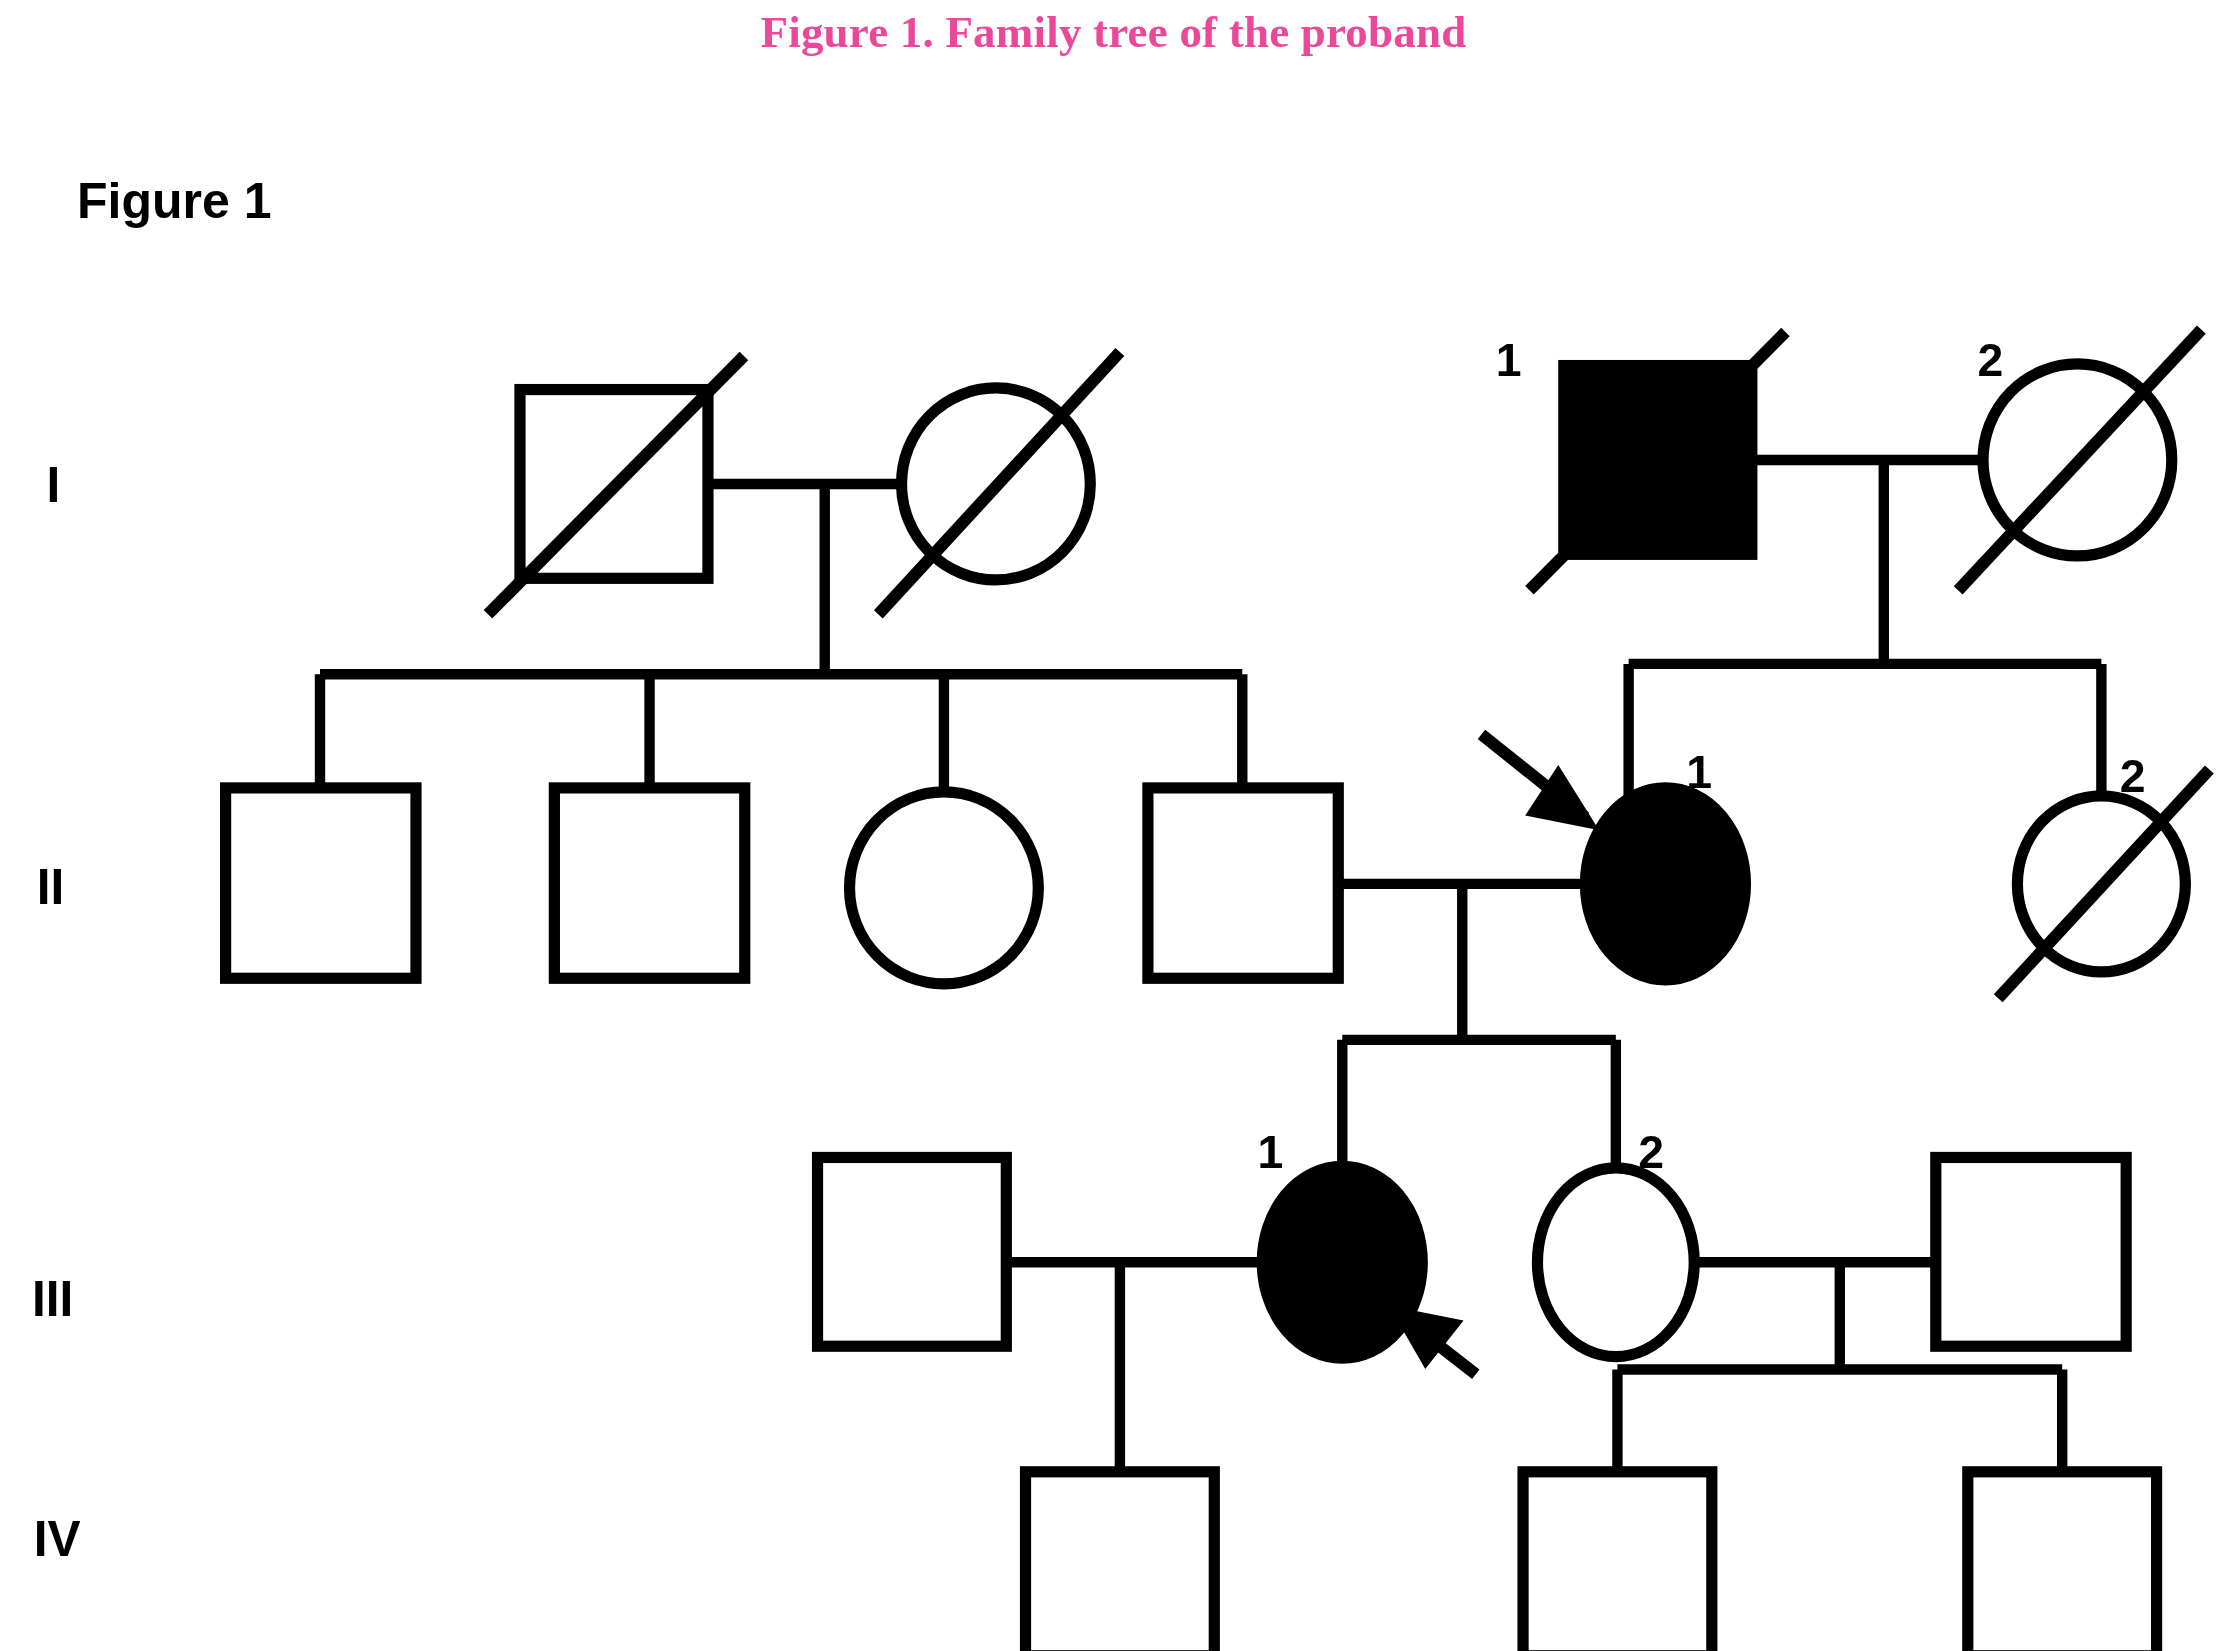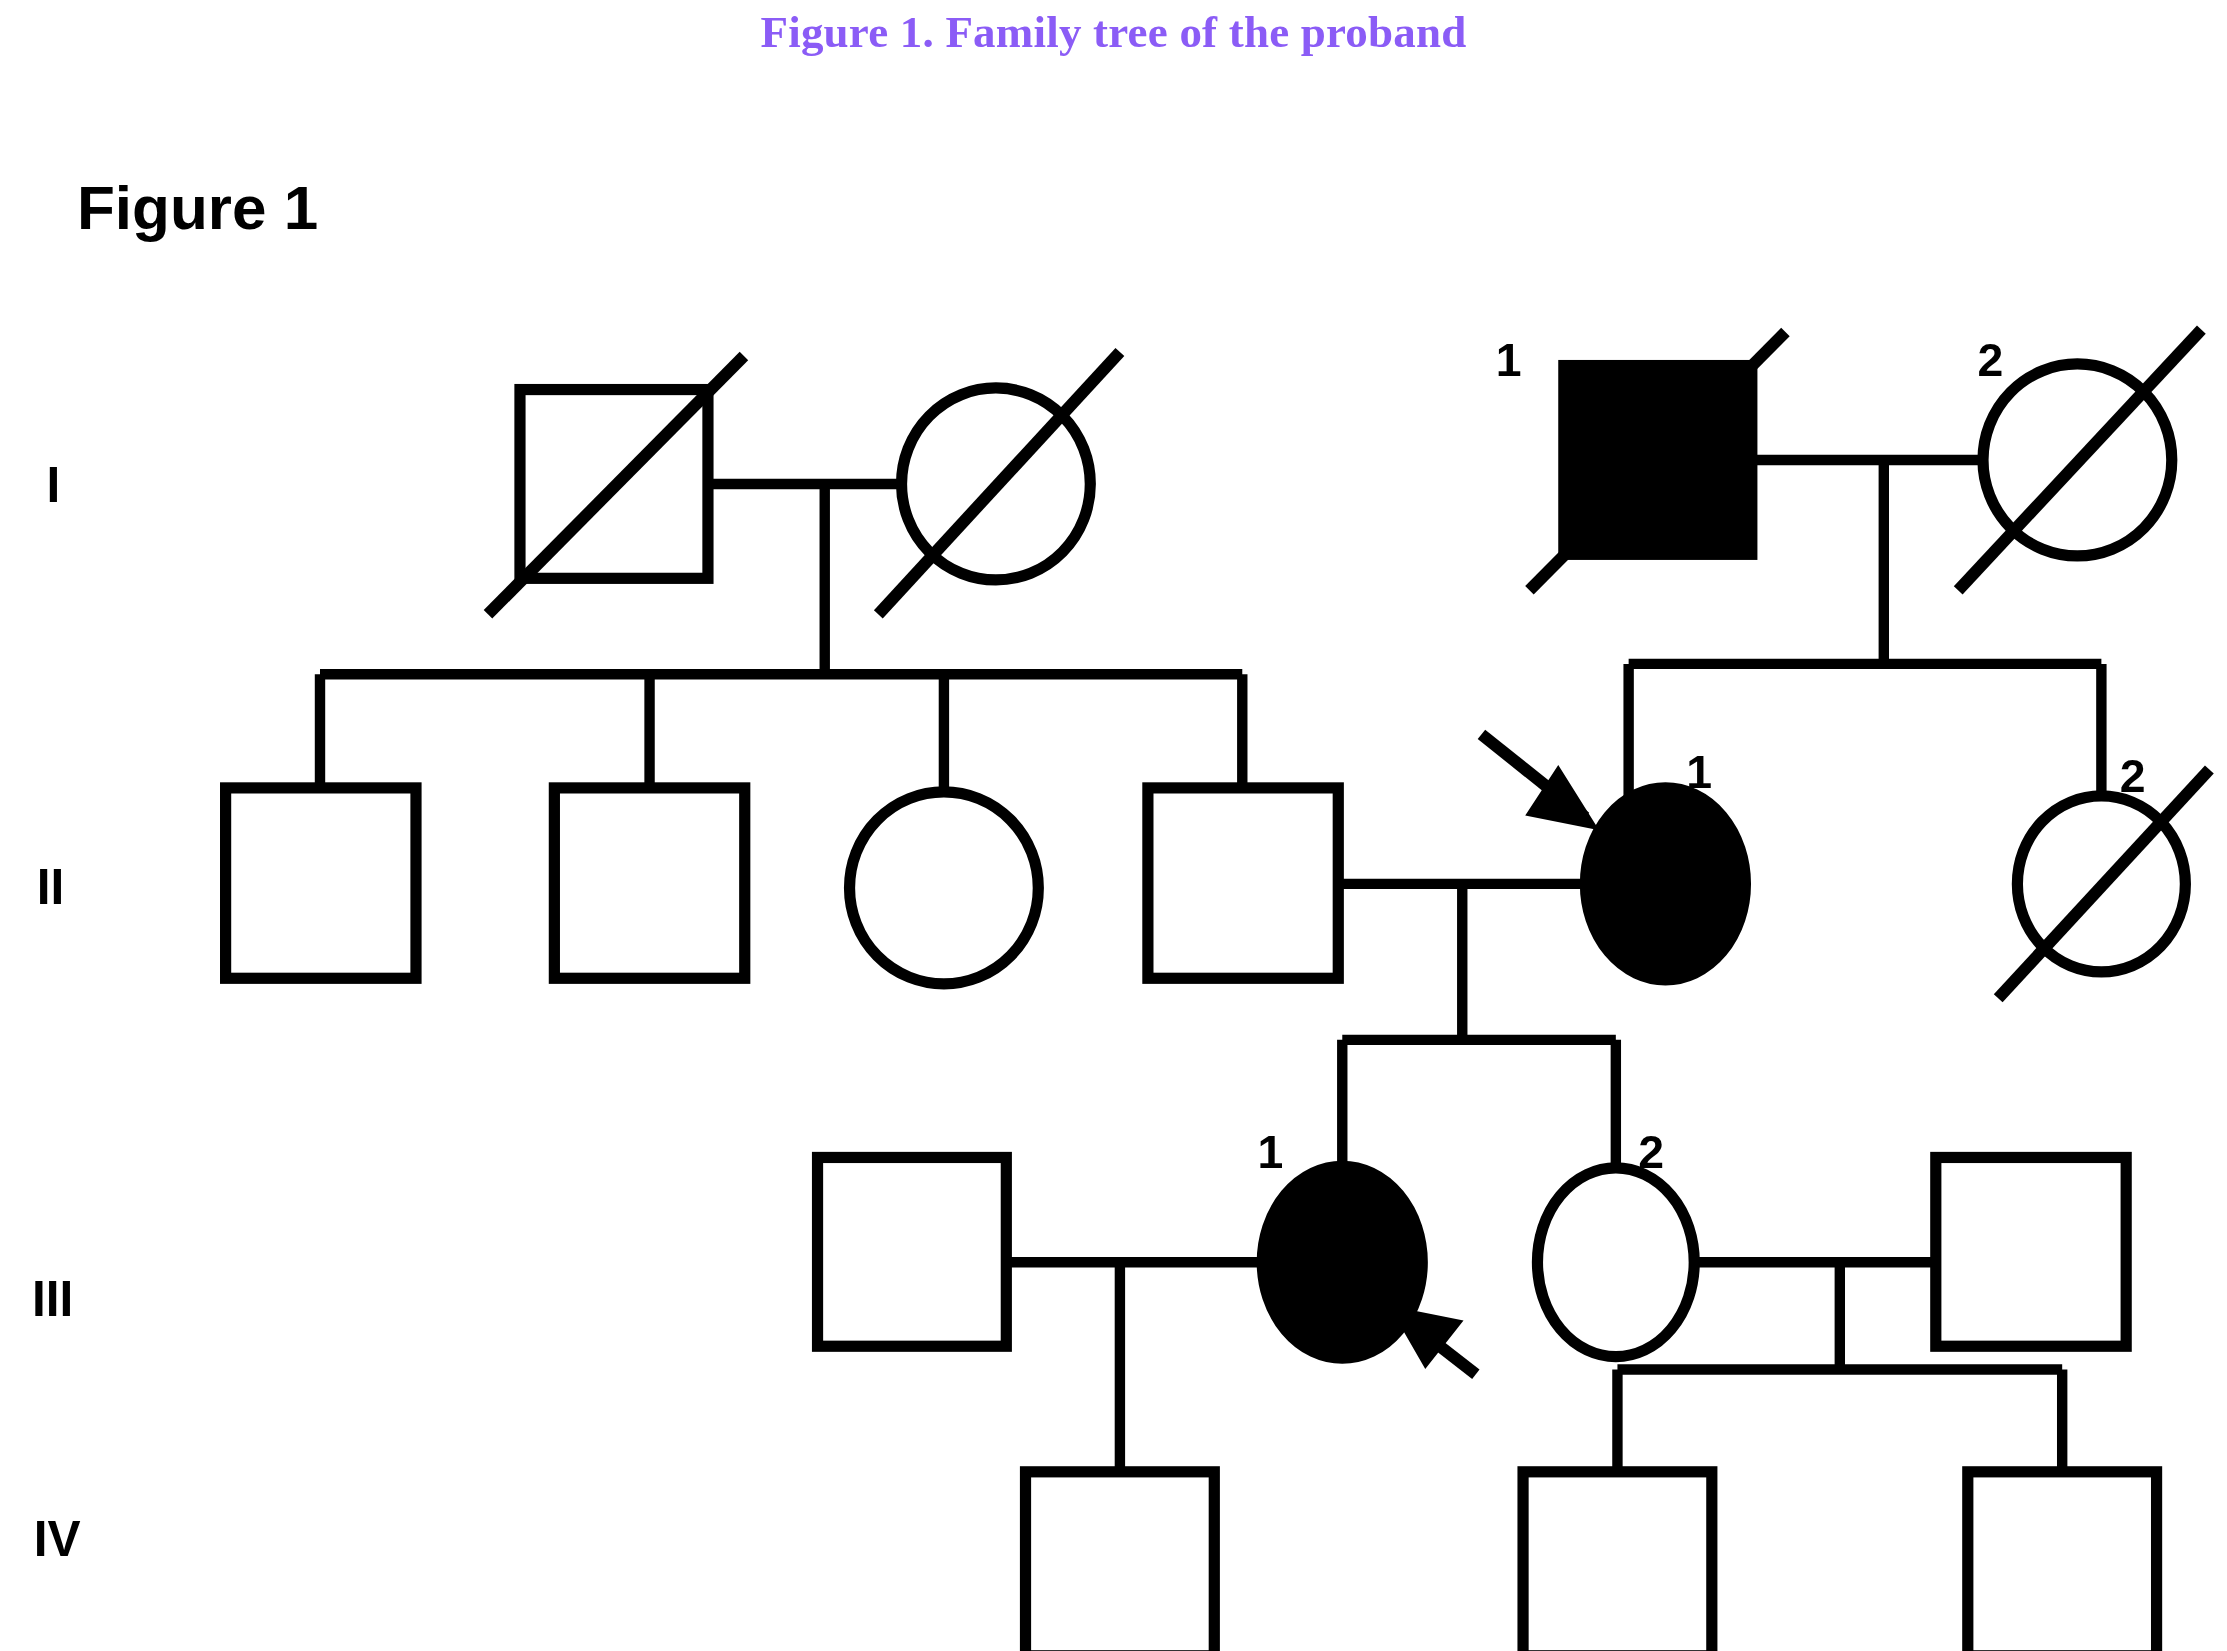--- a/index.html
+++ b/index.html
@@ -18,29 +18,29 @@
   #figure-title {
     position: absolute;
     top: 6.4px;
     left: 0;
     width: 2227px;
     text-align: center;
     font-family: "Liberation Serif", serif;
     font-weight: bold;
     font-size: 45px;
     letter-spacing: 0.2px;
-    color: #8b5cf6;
+    color: #ec4899;
   }
   #figure-label {
     position: absolute;
     top: 172px;
     left: 77px;
     font-family: "Liberation Sans", sans-serif;
     font-weight: bold;
-    font-size: 62px;
+    font-size: 50px;
     color: #000000;
     text-align: center;
   }
   #pedigree-canvas {
     position: absolute;
     top: 0;
     left: 0;
     width: 2227px;
     height: 1651px;
   }

